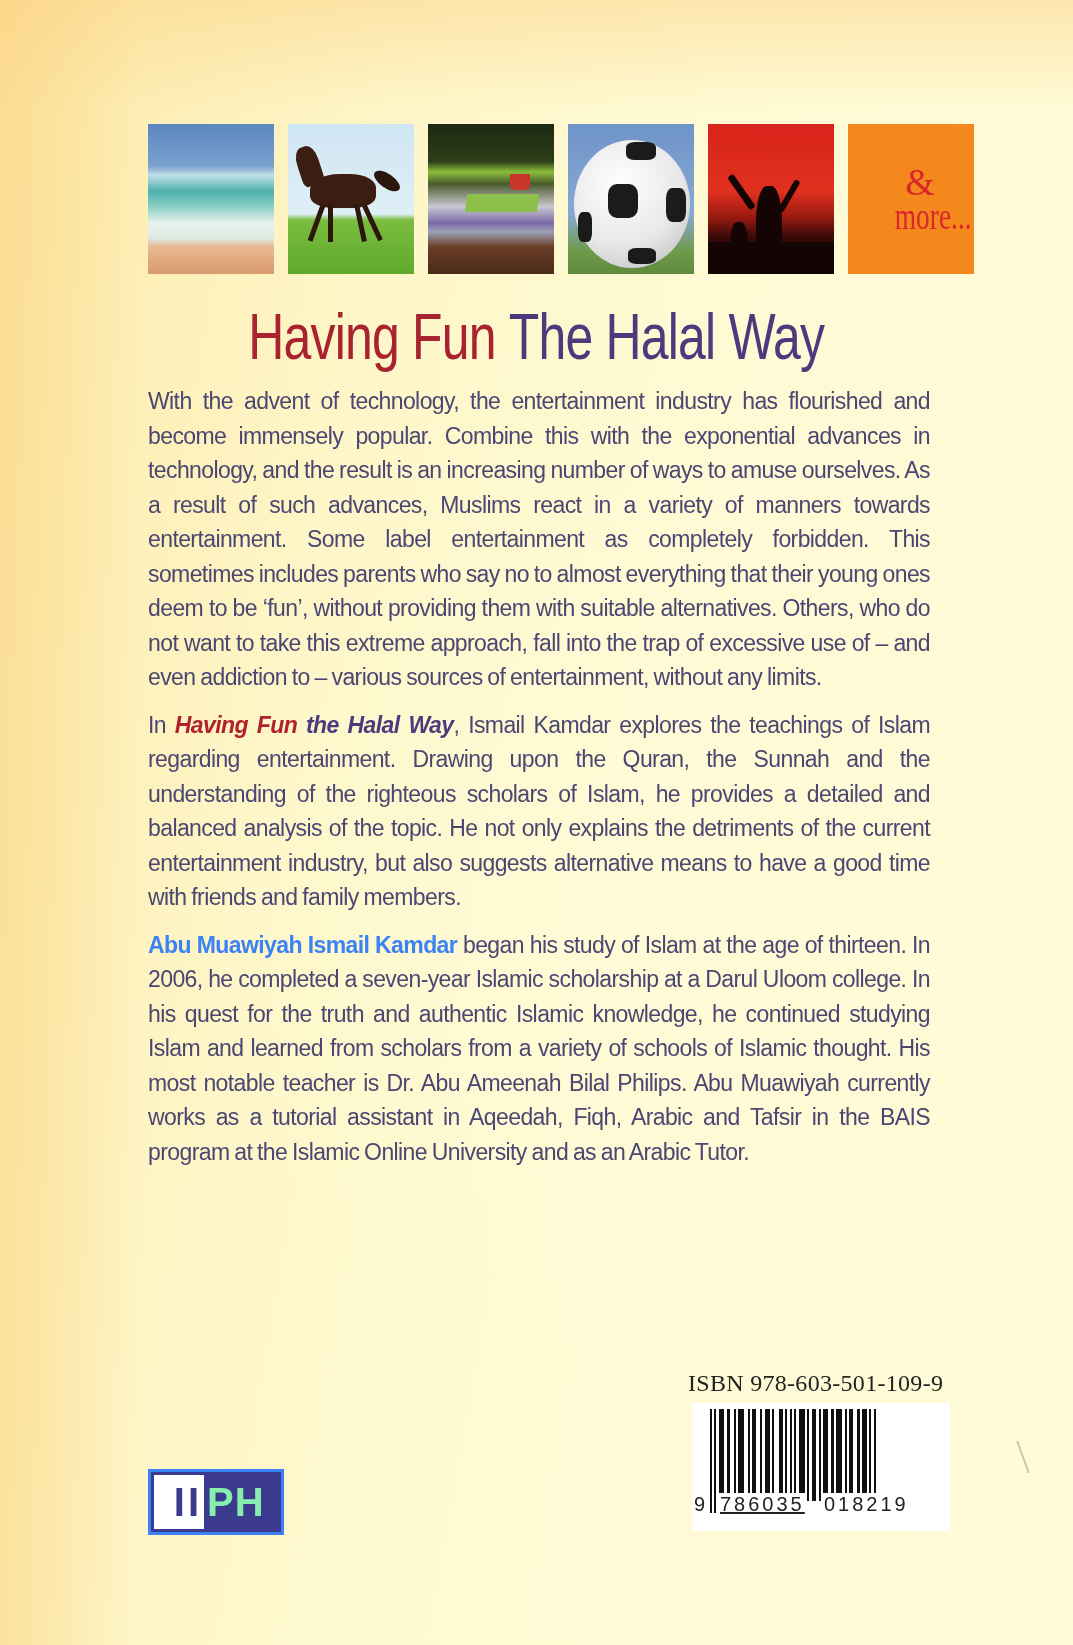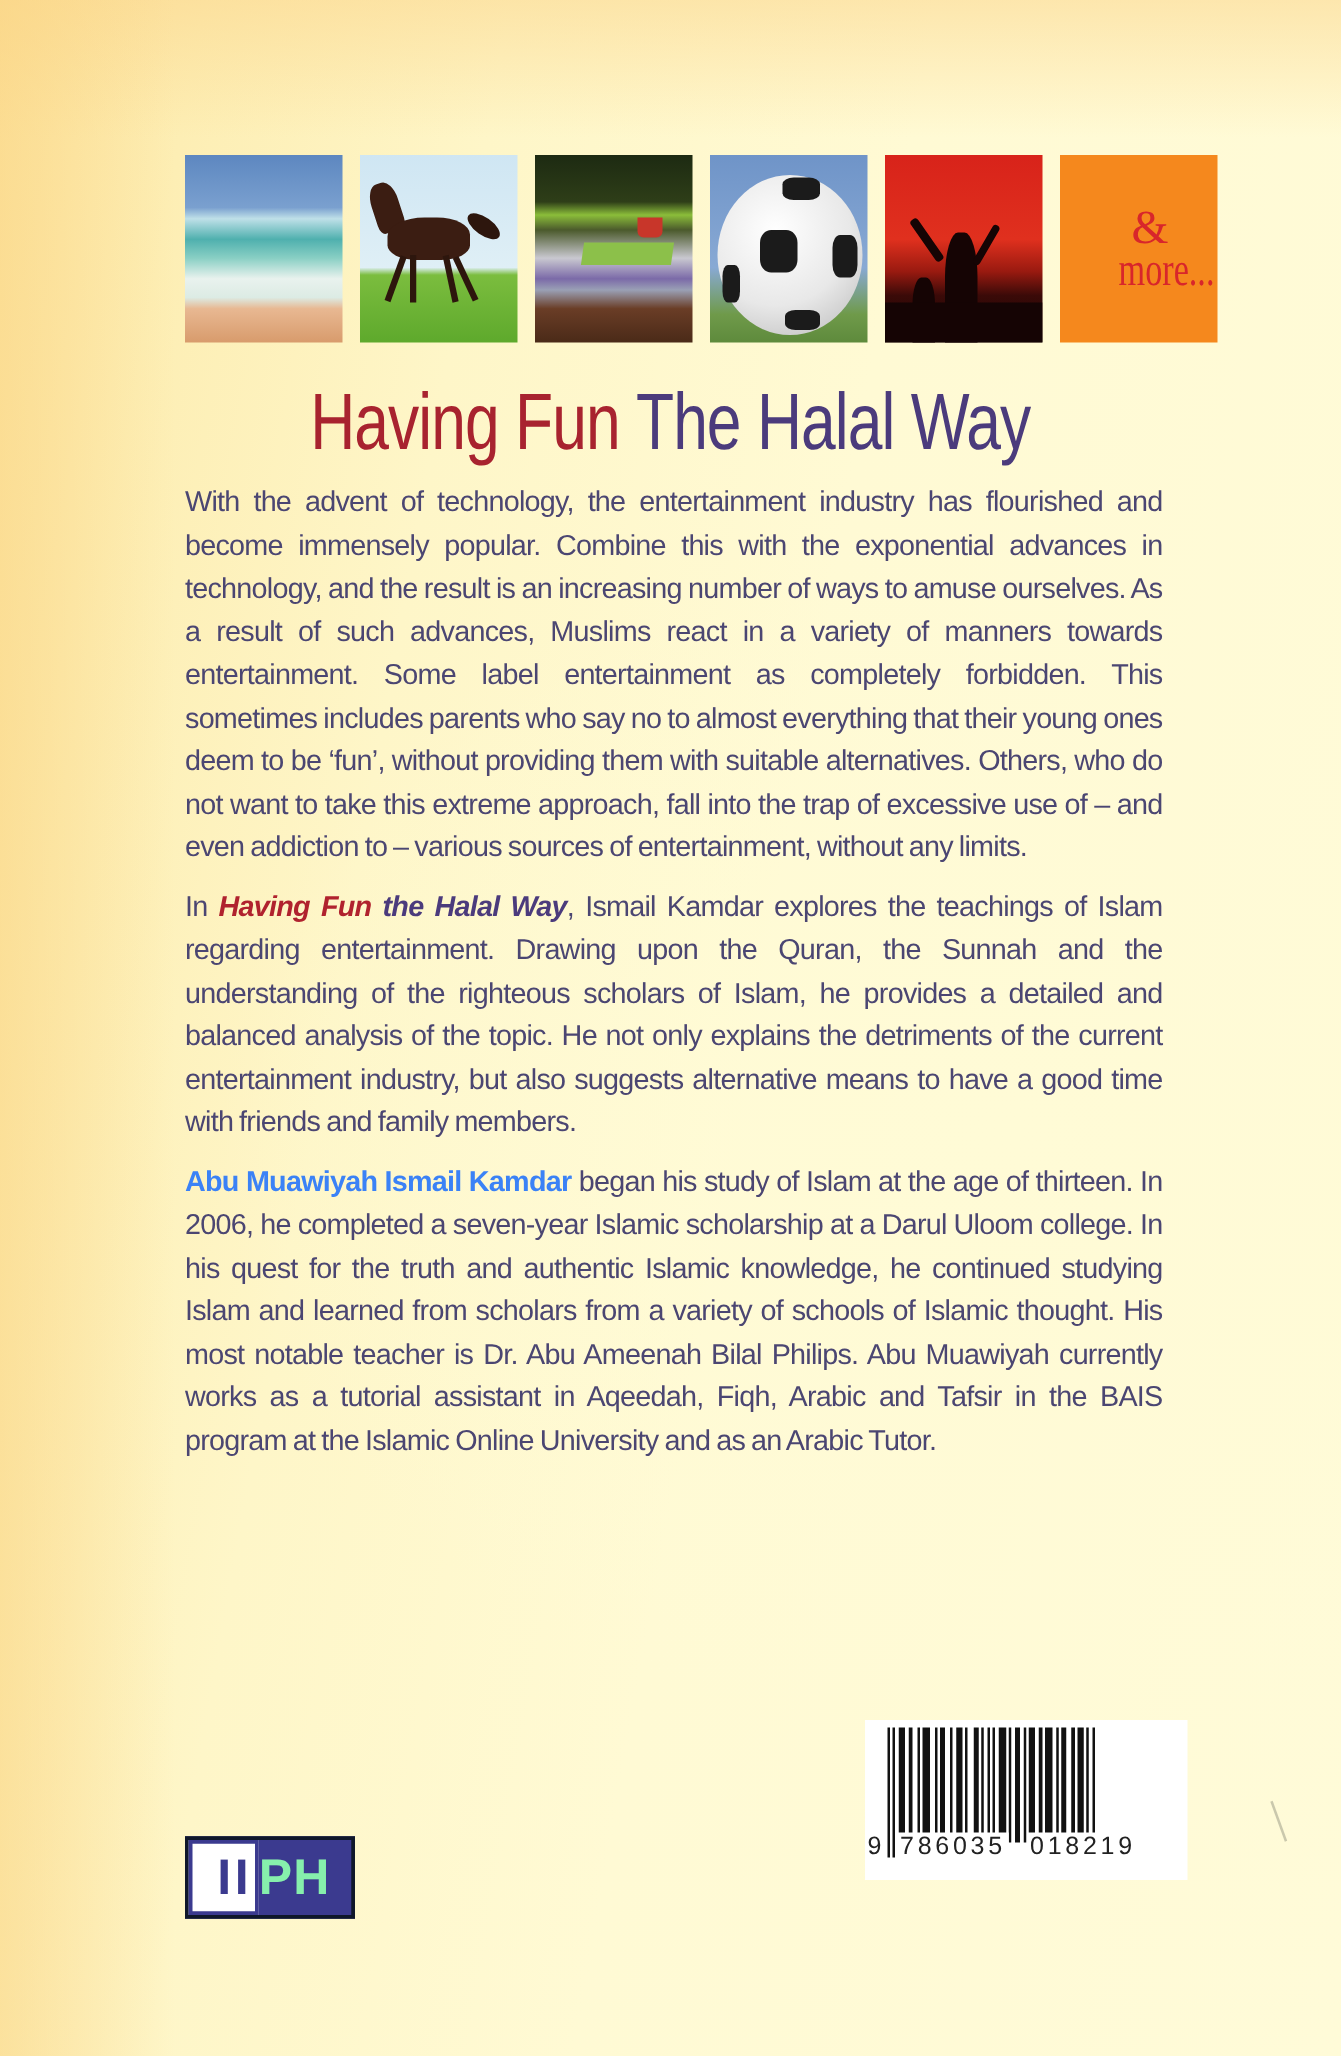--- a/index.html
+++ b/index.html
@@ -135,27 +135,27 @@
       position: absolute; left: 18px; top: 6px; height: 104px; display: flex; align-items: flex-start;
     }
     .bar { background: #111; height: 92px; }
     .bar.guard { height: 104px; }
     .barcode-digits {
       position: absolute; left: 0; top: 90px; width: 100%;
       font-family: "Liberation Sans", sans-serif; font-size: 20px; color: #222;
       letter-spacing: 3px;
     }
     .digit-first { position: absolute; left: 2px; }
-    .digit-left { position: absolute; left: 26px; background: #fff; padding: 0 2px; }
+    .digit-left { position: absolute; left: 26px; background: #fff; padding: 0 2px; text-decoration: underline; }
     .digit-right { position: absolute; left: 130px; background: #fff; padding: 0 2px; }
 
     
     .logo {
       position: absolute; left: 148px; top: 1469px; width: 136px; height: 66px;
-      border: 3px solid #0f172a; background: #3b3a8f; display: flex;
+      border: 3px solid #3b82f6; background: #3b3a8f; display: flex;
     }
     .logo-left {
       width: 56px; height: 100%; background: #fff; border: 3px solid #3b3a8f;
       display: flex; align-items: center; justify-content: flex-end; padding-right: 2px;
     }
     .logo-text-left, .logo-text-right {
       font-family: "Liberation Sans", sans-serif; font-weight: bold; font-size: 40px; line-height: 1;
     }
     .logo-text-left { color: #3b3a8f; letter-spacing: 3px; }
     .logo-right {
@@ -224,20 +224,21 @@
 
 <div class="content">
   <p class="para-1">With the advent of technology, the entertainment industry has flourished and become immensely popular. Combine this with the exponential advances in technology, and the result is an increasing number of ways to amuse ourselves. As a result of such advances, Muslims react in a variety of manners towards entertainment. Some label entertainment as completely forbidden. This sometimes includes parents who say no to almost everything that their young ones deem to be ‘fun’, without providing them with suitable alternatives. Others, who do not want to take this extreme approach, fall into the trap of excessive use of – and even addiction to – various sources of entertainment, without any limits.</p>
 
   <p class="para-2"><span>In </span><span class="em-red">Having Fun</span><span class="em-blue"> the Halal Way</span><span>, Ismail Kamdar explores the teachings of Islam regarding entertainment. Drawing upon the Quran, the Sunnah and the understanding of the righteous scholars of Islam, he provides a detailed and balanced analysis of the topic. He not only explains the detriments of the current entertainment industry, but also suggests alternative means to have a good time with friends and family members.</span></p>
 
   <p class="author-para"><span class="author-name">Abu Muawiyah Ismail Kamdar</span><span> began his study of Islam at the age of thirteen. In 2006, he completed a seven-year Islamic scholarship at a Darul Uloom college. In his quest for the truth and authentic Islamic knowledge, he continued studying Islam and learned from scholars from a variety of schools of Islamic thought. His most notable teacher is Dr. Abu Ameenah Bilal Philips. Abu Muawiyah currently works as a tutorial assistant in Aqeedah, Fiqh, Arabic and Tafsir in the BAIS program at the Islamic Online University and as an Arabic Tutor.</span></p>
 </div>
 
 <div class="isbn-block">
+  <div class="isbn-label">ISBN 978-603-501-109-9</div>
   <div class="barcode-box">
     <div class="bars">
       <div class="bar guard" style="width:2px;margin-right:2px"></div>
       <div class="bar guard" style="width:2px;margin-right:3px"></div>
       <div class="bar" style="width:5px;margin-right:3px"></div>
       <div class="bar" style="width:3px;margin-right:4px"></div>
       <div class="bar" style="width:2px;margin-right:2px"></div>
       <div class="bar" style="width:6px;margin-right:4px"></div>
       <div class="bar" style="width:2px;margin-right:2px"></div>
       <div class="bar" style="width:4px;margin-right:4px"></div>

